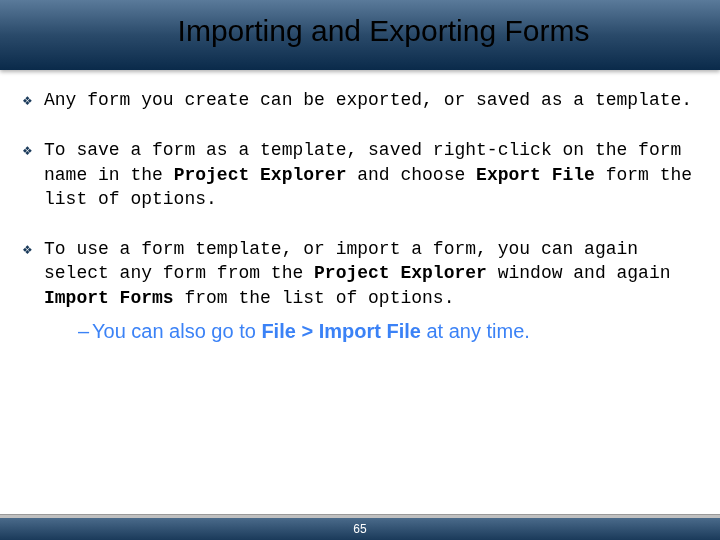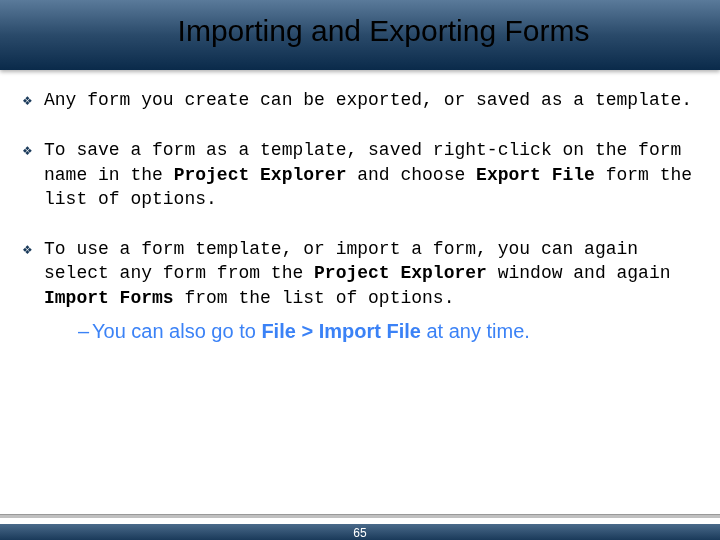--- a/index.html
+++ b/index.html
@@ -56,24 +56,24 @@
     line-height: 1.35;
     color: #3b82f6;
   }
   .sub-dash { display: inline-block; width: 14px; }
   .bold { font-weight: bold; }
   .footer {
     position: absolute;
     bottom: 0;
     left: 0;
     width: 100%;
-    height: 16px;
+    height: 22px;
     background: linear-gradient(to bottom, #4a6a8a 0%, #1a3a5a 100%);
     display: flex;
-    align-items: flex-end;
+    align-items: center;
     justify-content: center;
   }
   .footer-line {
     position: absolute;
     bottom: 22px;
     left: 0;
     width: 100%;
     height: 4px;
     background: #c0c0c0;
     border-top: 1px solid #999;

